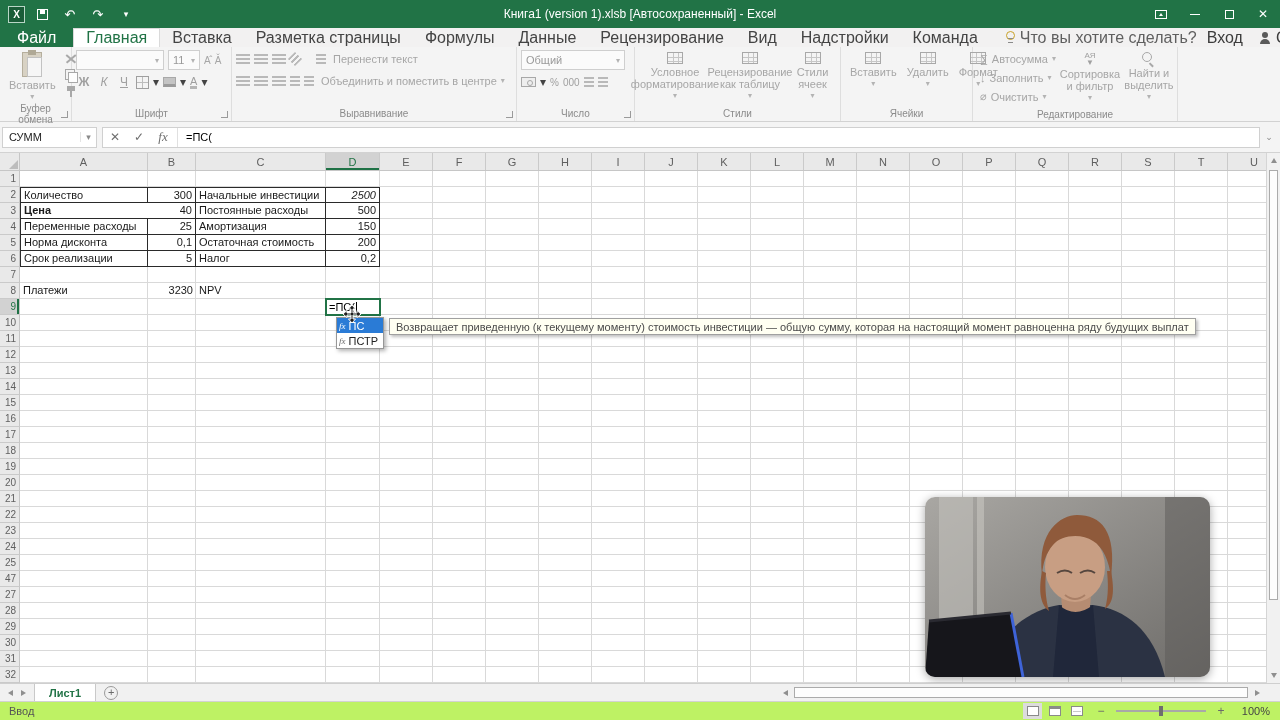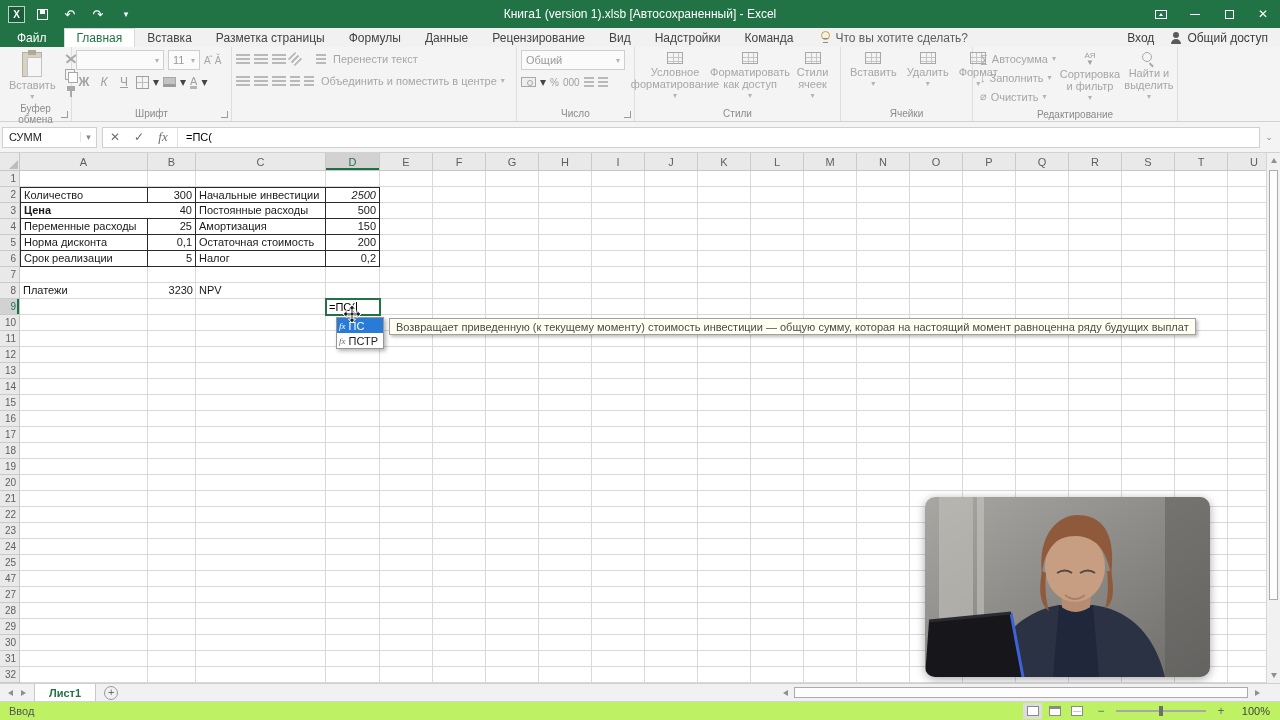--- a/index.html
+++ b/index.html
@@ -16,21 +16,21 @@
 .i-save::before{content:"";position:absolute;top:0;left:2px;width:5px;height:4px;background:#fff}
 .title{flex:1;text-align:center;font-size:12px;white-space:nowrap;overflow:hidden}
 .winctl{display:flex;align-items:center;justify-content:flex-end;width:220px}
 .winctl .qbtn{width:34px;height:28px;font-size:12px}
 .i-ribbonopts{width:12px;height:9px;border:1px solid #fff;position:relative}
 .i-ribbonopts::after{content:"";position:absolute;left:3px;top:2px;border-left:2px solid transparent;border-right:2px solid transparent;border-bottom:3px solid #fff}
 .i-min{width:10px;height:1px;background:#fff}
 .i-max{width:9px;height:9px;border:1px solid #fff}
 
 
-.tabrow{height:19px;background:#f2f1f1;display:flex;align-items:stretch;font-size:12px;flex:0 0 auto}
+.tabrow{height:19px;background:#f2f1f1;display:flex;align-items:stretch;font-size:16px;flex:0 0 auto}
 .ftab{background:#217346;color:#fff;padding:0 17px;display:flex;align-items:center}
 #tab-slot{display:flex;align-items:stretch}
 .rtab{padding:0 12px;display:flex;align-items:center;color:#444;white-space:nowrap}
 .rtab.sel{background:#fff;color:#217346;border:1px solid #dadada;border-bottom:none}
 .tellme{display:flex;align-items:center;gap:5px;color:#5f5f5f;padding:0 10px;margin-left:6px;white-space:nowrap}
 .i-bulb{position:relative;width:9px;height:13px}
 .i-bulb::before{content:"";position:absolute;top:0;left:0;width:7px;height:7px;border-radius:50%;border:1px solid #c9a227}
 .i-bulb::after{content:"";position:absolute;left:2px;bottom:1px;width:5px;height:3px;border-top:1px solid #8a8a8a;border-bottom:1px solid #8a8a8a}
 .tabrow-right{margin-left:auto;display:flex;align-items:center;gap:16px;padding-right:12px;color:#3c3c3c;white-space:nowrap}
 .sharebox{display:flex;align-items:center;gap:5px}
@@ -292,20 +292,24 @@
             <span class="ln"></span>
             <span class="ln sm"></span>
             <span class="ln sm"></span>
             <span class="sbtn">
                 <span>Объединить и поместить в центре</span>
                 <span class="arrow">▾</span>
               </span>
           </div>
         </div>
       </div>
+      <div class="rg-label">
+          <span>Выравнивание</span>
+          <span class="launcher"></span>
+        </div>
     </div>
 
     <div class="rgroup" style="width:118px">
       <div class="rg-body">
         <div class="fcol" style="width:100%">
           <div class="combo" style="width:104px">
               <span>Общий</span>
               <span class="arrow">▾</span>
             </div>
           <div class="frow" style="margin-top:3px">
@@ -326,21 +330,21 @@
 
     <div class="rgroup" style="width:206px">
       <div class="rg-body">
         <div class="bigbtn" style="width:72px">
           <span class="i-grid"></span>
           <span>Условное форматирование</span>
           <span class="arrow">▾</span>
         </div>
         <div class="bigbtn" style="width:78px">
           <span class="i-grid"></span>
-          <span>Форматировать как доступ</span>
+          <span>Рецензирование как таблицу</span>
           <span class="arrow">▾</span>
         </div>
         <div class="bigbtn" style="width:50px">
           <span class="i-grid"></span>
           <span>Стили ячеек</span>
           <span class="arrow">▾</span>
         </div>
       </div>
       <div class="rg-label">
           <span>Стили</span>

